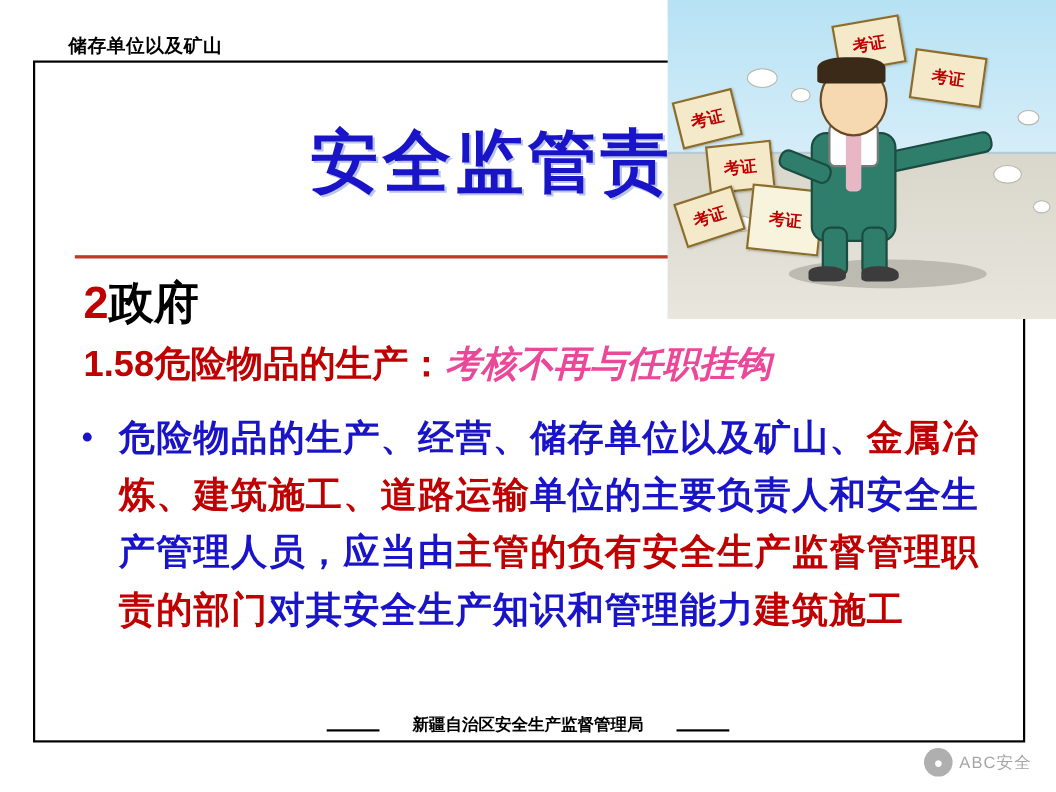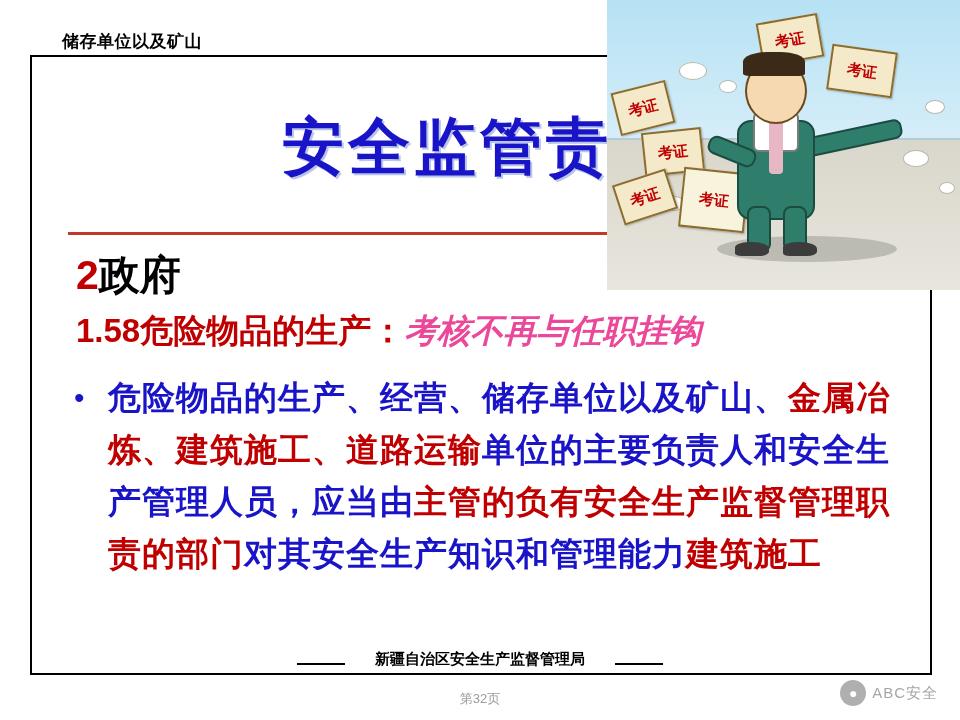--- a/index.html
+++ b/index.html
@@ -322,20 +322,19 @@
     <div class="man-arm" style="left:100px; top:142px; width:46px; height:15px; transform: rotate(22deg); border-radius:8px;"></div>
     <div class="man-leg" style="left:140px; top:206px; width:20px; height:42px; border-radius:8px;"></div>
     <div class="man-leg" style="left:176px; top:206px; width:20px; height:42px; border-radius:8px;"></div>
     <div class="shoe" style="left:128px; top:242px; width:34px; height:14px;"></div>
     <div class="shoe" style="left:176px; top:242px; width:34px; height:14px;"></div>
   </div>
 
   <div class="footer-rule-left"></div>
   <div class="footer-rule-right"></div>
   <div class="footer-text">新疆自治区安全生产监督管理局</div>
-  <div class="page-number">第32页</div>
 
   <div class="watermark">
     <div class="wm-circle">●</div>
     <div class="wm-text">ABC安全</div>
   </div>
 
 </div>
 
 </body></html>

